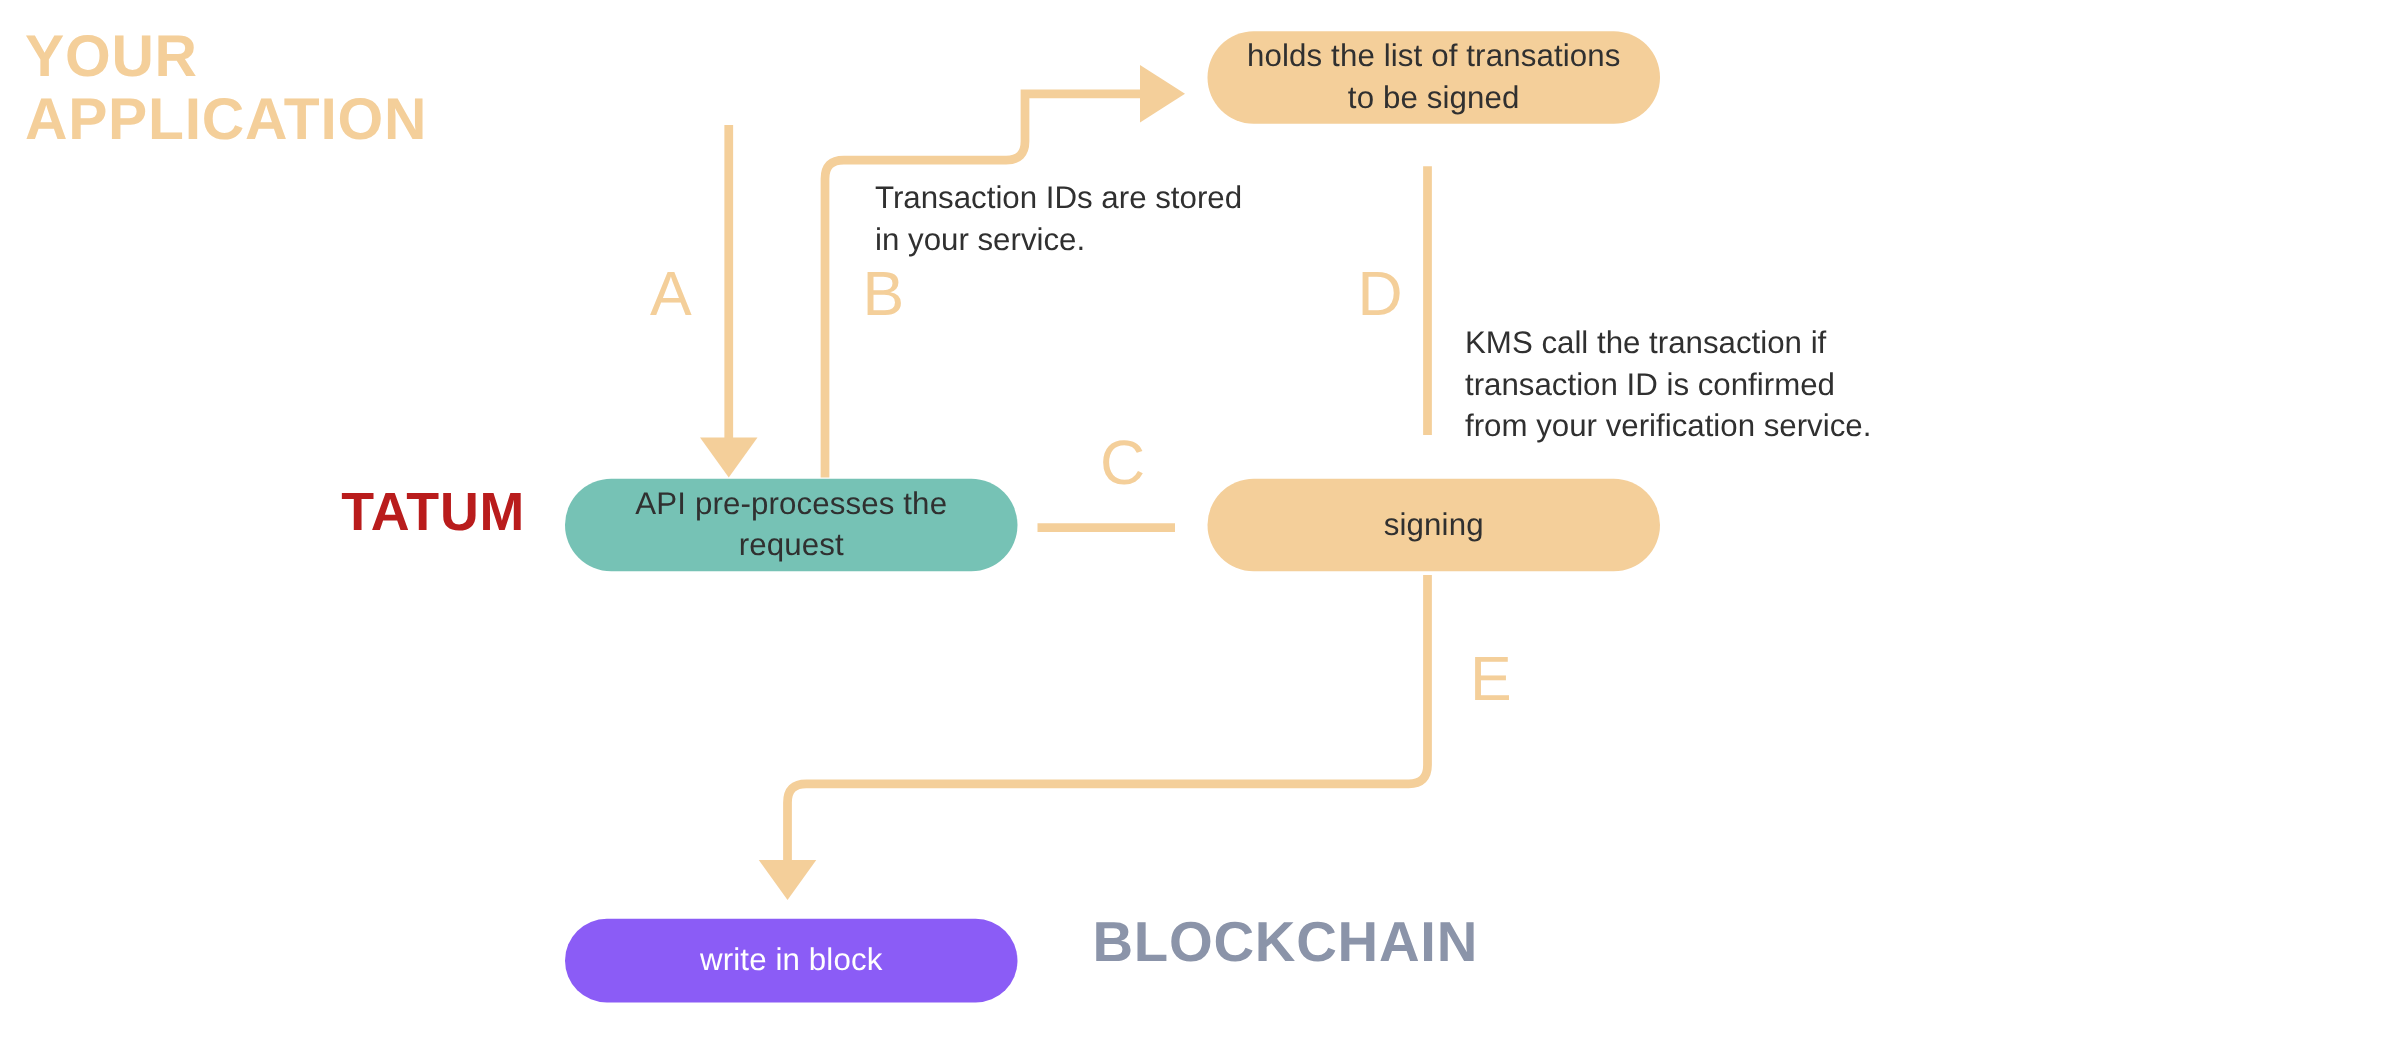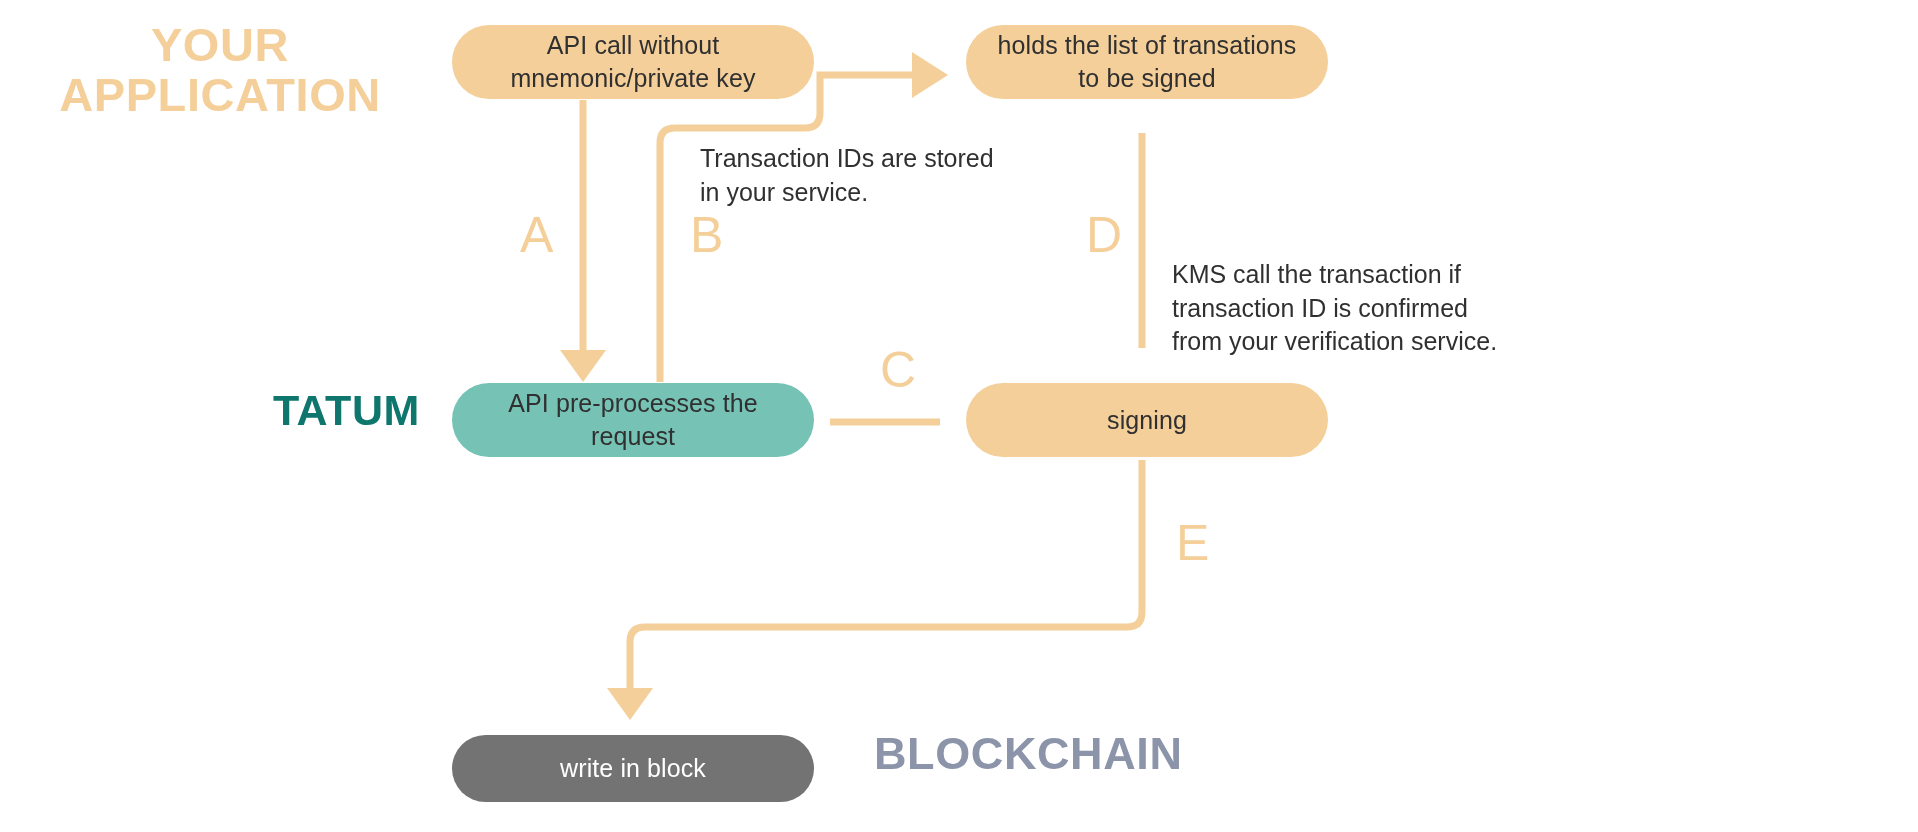--- a/index.html
+++ b/index.html
@@ -38,44 +38,44 @@
     border-radius: 999px;
     box-sizing: border-box;
     color: #303030;
     font-size: 25px;
     line-height: 1.32;
     letter-spacing: 0.1px;
     padding: 4px 26px;
   }
   .node.peach  { background: #f4cf9a; }
   .node.teal   { background: #76c2b5; }
-  .node.slate  { background: #737373; color: #ffffff; }
+  .node.slate  { background: #8b5cf6; color: #ffffff; }
 
   #node-api-call        { left: 452px; top: 25px;  width: 362px; height: 74px; }
   #node-holds-list      { left: 966px; top: 25px;  width: 362px; height: 74px; }
   #node-api-preprocess  { left: 452px; top: 383px; width: 362px; height: 74px; }
   #node-signing         { left: 966px; top: 383px; width: 362px; height: 74px; }
   #node-write-in-block  { left: 452px; top: 735px; width: 362px; height: 67px; }
 
   
   .zone-label {
     position: absolute;
     font-weight: bold;
     letter-spacing: 0.6px;
     line-height: 1.06;
     white-space: pre-line;
   }
   .zone-label.peach-text { color: #f4cf9a; }
-  .zone-label.teal-text  { color: #0f766e; }
+  .zone-label.teal-text  { color: #b91c1c; }
   .zone-label.slate-text { color: #8b94a9; margin-left: 36px; }
 
   #zone-your-application {
     left: 20px; top: 20px;
     width: 400px;
-    text-align: center;
+    text-align: left;
     font-size: 47px;
   }
   #zone-your-verification-service {
     left: 1340px; top: 20px;
     width: 560px;
     text-align: left;
     font-size: 47px;
   }
   #zone-tatum {
     left: 130px; top: 388px;
@@ -154,22 +154,20 @@
 
   <div class="zone-label peach-text" id="zone-your-application">YOUR
 APPLICATION</div>
 
 
   <div class="zone-label teal-text" id="zone-tatum">TATUM</div>
 
 
   <div class="zone-label slate-text" id="zone-blockchain">BLOCKCHAIN</div>
 
-  <div class="node peach" id="node-api-call">API call without
-mnemonic/private key</div>
 
   <div class="node peach" id="node-holds-list">holds the list of
 transations to be signed</div>
 
   <div class="node teal" id="node-api-preprocess">API pre-processes the
 request</div>
 
   <div class="node peach" id="node-signing">signing</div>
 
   <div class="node slate" id="node-write-in-block">write in block</div>

